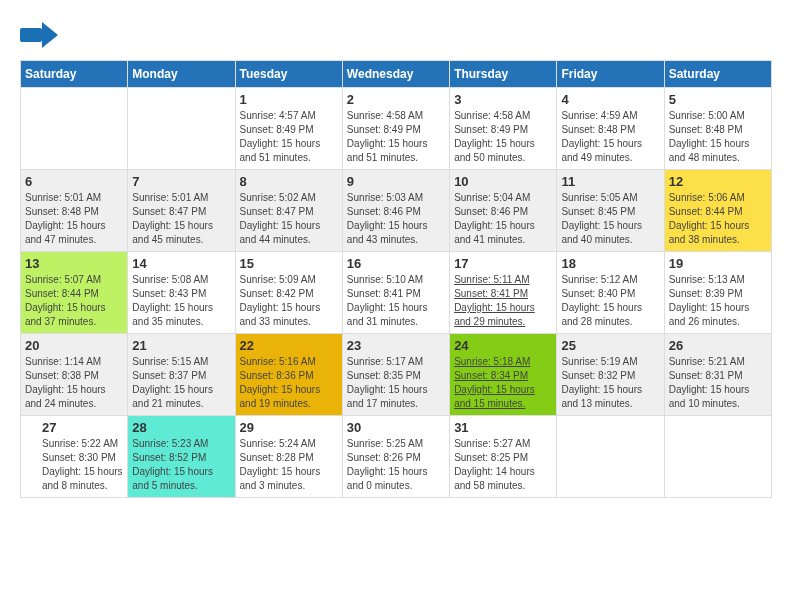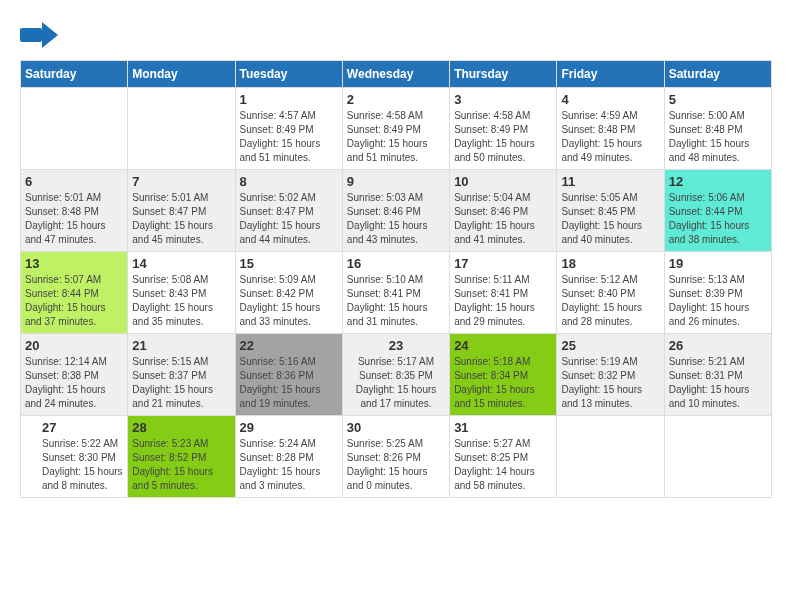--- a/index.html
+++ b/index.html
@@ -200,21 +200,21 @@
 Daylight: 15 hours
 and 41 minutes.</div>
         </td>
         <td style="background-color: rgb(239, 239, 239);">
           <span class="day-number">11</span>
           <div class="day-info" style="white-space: pre-line;">Sunrise: 5:05 AM
 Sunset: 8:45 PM
 Daylight: 15 hours
 and 40 minutes.</div>
         </td>
-        <td style="background-color: #5eead4;">
+        <td style="background-color: #fde047;">
           <span class="day-number">12</span>
           <div class="day-info" style="white-space: pre-line;">Sunrise: 5:06 AM
 Sunset: 8:44 PM
 Daylight: 15 hours
 and 38 minutes.</div>
         </td>
       </tr>
       <tr>
         <td style="background-color: #bef264;">
           <span class="day-number">13</span>
@@ -239,21 +239,21 @@
         </td>
         <td style="background-color: rgb(255, 255, 255);">
           <span class="day-number">16</span>
           <div class="day-info" style="white-space: pre-line;">Sunrise: 5:10 AM
 Sunset: 8:41 PM
 Daylight: 15 hours
 and 31 minutes.</div>
         </td>
         <td style="background-color: rgb(255, 255, 255);">
           <span class="day-number">17</span>
-          <div class="day-info" style="white-space: pre-line;">Sunrise: 5:11 AM
+          <div class="day-info" style="white-space: pre-line; text-decoration: underline;">Sunrise: 5:11 AM
 Sunset: 8:41 PM
 Daylight: 15 hours
 and 29 minutes.</div>
         </td>
         <td style="background-color: rgb(255, 255, 255);">
           <span class="day-number">18</span>
           <div class="day-info" style="white-space: pre-line;">Sunrise: 5:12 AM
 Sunset: 8:40 PM
 Daylight: 15 hours
 and 28 minutes.</div>
@@ -262,49 +262,49 @@
           <span class="day-number">19</span>
           <div class="day-info" style="white-space: pre-line;">Sunrise: 5:13 AM
 Sunset: 8:39 PM
 Daylight: 15 hours
 and 26 minutes.</div>
         </td>
       </tr>
       <tr>
         <td style="background-color: rgb(239, 239, 239);">
           <span class="day-number">20</span>
-          <div class="day-info" style="white-space: pre-line;">Sunrise: 12:14 AM
+          <div class="day-info" style="white-space: pre-line;">Sunrise: 1:14 AM
 Sunset: 8:38 PM
 Daylight: 15 hours
 and 24 minutes.</div>
         </td>
         <td style="background-color: rgb(239, 239, 239);">
           <span class="day-number">21</span>
           <div class="day-info" style="white-space: pre-line;">Sunrise: 5:15 AM
 Sunset: 8:37 PM
 Daylight: 15 hours
 and 21 minutes.</div>
         </td>
-        <td style="background-color: #a3a3a3;">
+        <td style="background-color: #eab308;">
           <span class="day-number">22</span>
           <div class="day-info" style="white-space: pre-line;">Sunrise: 5:16 AM
 Sunset: 8:36 PM
 Daylight: 15 hours
 and 19 minutes.</div>
         </td>
-        <td style="background-color: rgb(239, 239, 239); text-align: center;">
+        <td style="background-color: rgb(239, 239, 239);">
           <span class="day-number">23</span>
           <div class="day-info" style="white-space: pre-line;">Sunrise: 5:17 AM
 Sunset: 8:35 PM
 Daylight: 15 hours
 and 17 minutes.</div>
         </td>
         <td style="background-color: #84cc16;">
           <span class="day-number">24</span>
-          <div class="day-info" style="white-space: pre-line;">Sunrise: 5:18 AM
+          <div class="day-info" style="white-space: pre-line; text-decoration: underline;">Sunrise: 5:18 AM
 Sunset: 8:34 PM
 Daylight: 15 hours
 and 15 minutes.</div>
         </td>
         <td style="background-color: rgb(239, 239, 239);">
           <span class="day-number">25</span>
           <div class="day-info" style="white-space: pre-line;">Sunrise: 5:19 AM
 Sunset: 8:32 PM
 Daylight: 15 hours
 and 13 minutes.</div>
@@ -318,21 +318,21 @@
         </td>
       </tr>
       <tr>
         <td style="background-color: rgb(255, 255, 255); padding-left: 21px;">
           <span class="day-number">27</span>
           <div class="day-info" style="white-space: pre-line;">Sunrise: 5:22 AM
 Sunset: 8:30 PM
 Daylight: 15 hours
 and 8 minutes.</div>
         </td>
-        <td style="background-color: #84cc16;">
+        <td style="background-color: #5eead4;">
           <span class="day-number">28</span>
           <div class="day-info" style="white-space: pre-line;">Sunrise: 5:23 AM
 Sunset: 8:52 PM
 Daylight: 15 hours
 and 5 minutes.</div>
         </td>
         <td style="background-color: rgb(255, 255, 255);">
           <span class="day-number">29</span>
           <div class="day-info" style="white-space: pre-line;">Sunrise: 5:24 AM
 Sunset: 8:28 PM

